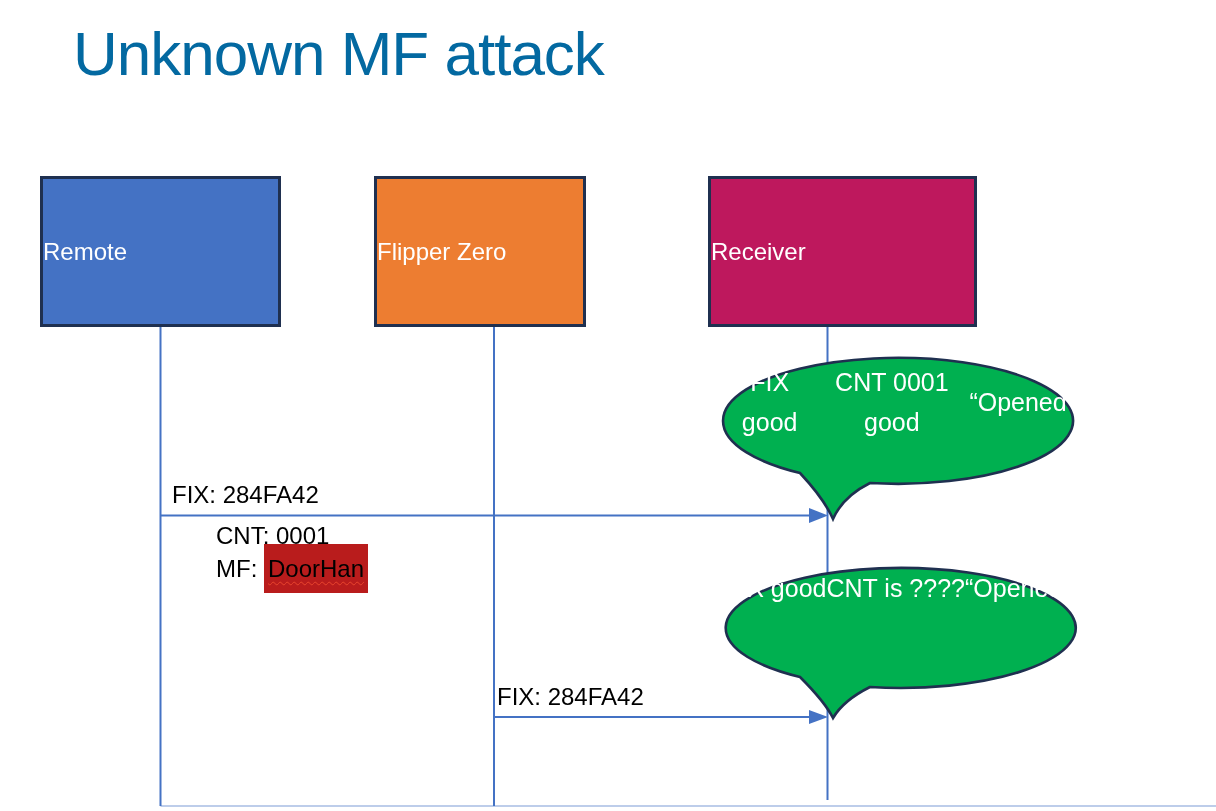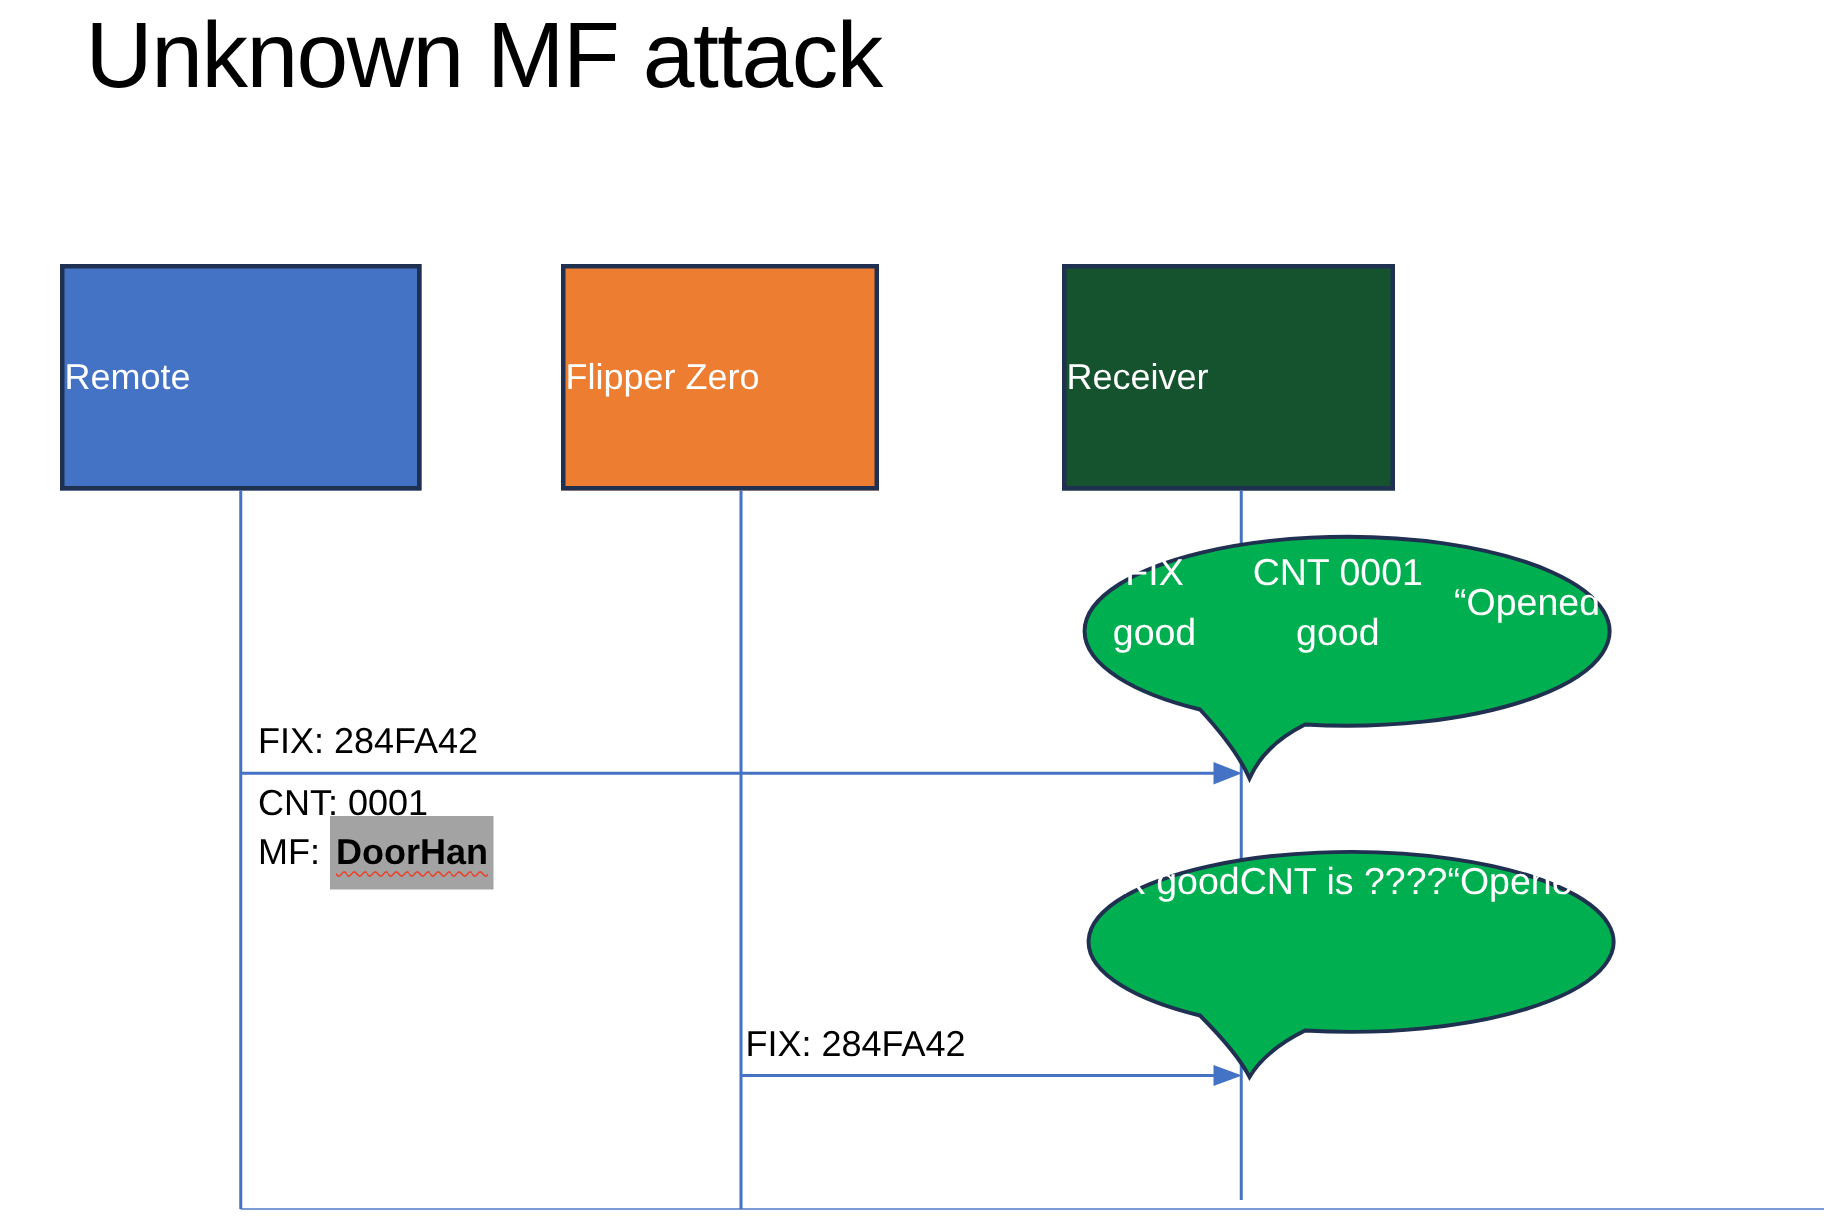--- a/index.html
+++ b/index.html
@@ -5,52 +5,52 @@
   html,body{margin:0;padding:0;background:#ffffff;}
   #canvas{
     position:relative;
     width:1216px;height:811px;
     background:#ffffff;
     overflow:hidden;
     font-family:"Liberation Sans", sans-serif;
   }
   
   .slide-title{
-    position:absolute;left:57px;top:2px;margin:0;
+    position:absolute;left:57px;top:2px;margin:16px;
     font-size:62px;font-weight:300;letter-spacing:-1px;
-    color:#000000;white-space:nowrap;
+    color:#0369a1;white-space:nowrap;
   }
   
   .actor{
     position:absolute;top:176px;height:151px;
     display:flex;align-items:center;
     border:3px solid #1F3050;box-sizing:border-box;
     color:#ffffff;font-size:24px;
   }
   .box-remote  {left:40px; width:241px;background:#4472C4;}
   .box-flipper {left:374px;width:212px;background:#ED7D31;}
-  .box-receiver{left:708px;width:222px;background:#14532d;}
+  .box-receiver{left:708px;width:269px;background:#be185d;}
   
   svg.diagram{position:absolute;left:0;top:0;width:1216px;height:811px;}
   
   .bubble-text{
     position:absolute;width:350px;left:725px;
     display:flex;flex-direction:row;align-items:center;
     color:#ffffff;font-size:25px;line-height:40px;text-align:center;
   }
   .bubble-1-text{top:362px;}
   .bubble-2-text{top:568px;}
   
   .msg{position:absolute;color:#000000;font-size:24px;white-space:nowrap;}
-  .msg-line{line-height:33px;}
+  .msg-line{line-height:33px;margin-left:44px;}
   .m1-above{left:172px;top:481px;}
   .m1-below{left:172px;top:519px;}
   .m2-above{left:497px;top:683px;}
   .m2-below{left:497px;top:721px;}
-  .hl{background:#a3a3a3;padding:11px 4px;font-weight:bold;}
+  .hl{background:#b91c1c;padding:11px 4px;}
   .squiggle{
     text-decoration-line:underline;
     text-decoration-style:wavy;
     text-decoration-color:#E8442C;
     text-decoration-thickness:1px;
     text-underline-offset:4px;
   }
 </style>
 </head>
 <body>

